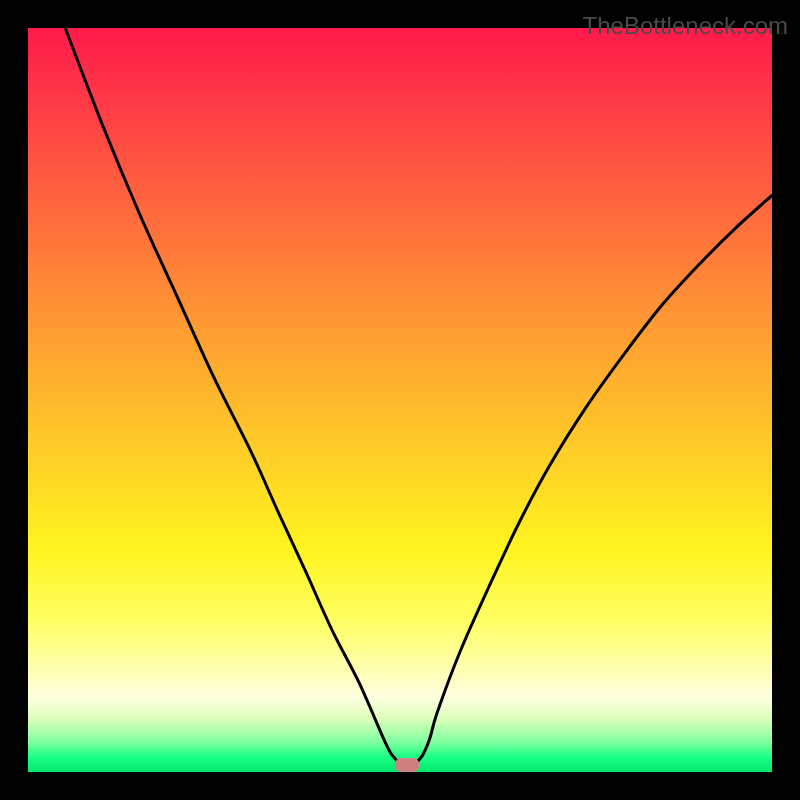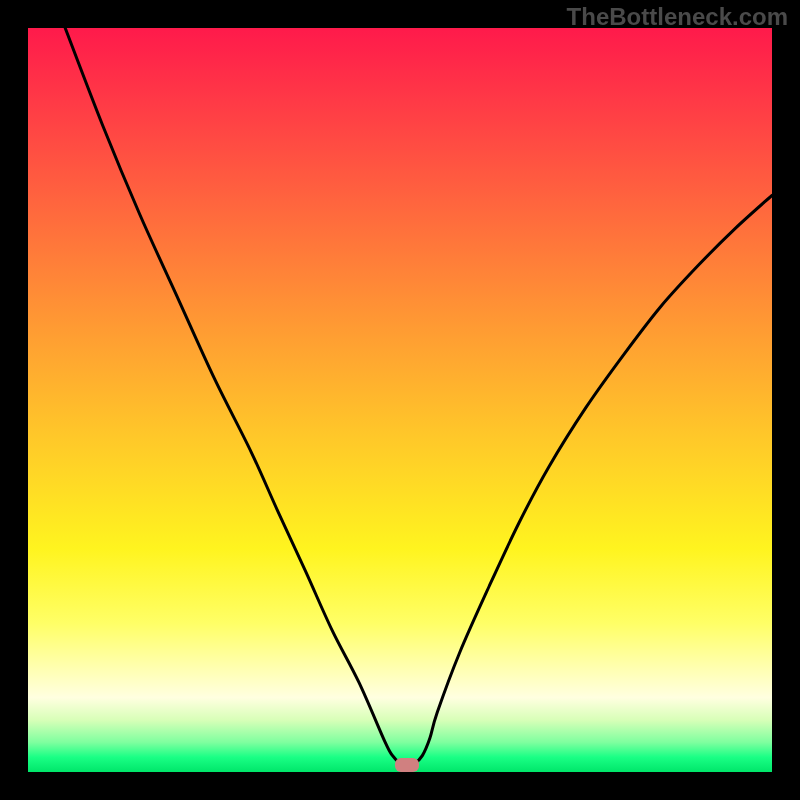--- a/index.html
+++ b/index.html
@@ -39,25 +39,25 @@
       #ffffb0 86%,
       #ffffe0 90%,
       #d8ffb8 93%,
       #7fff9f 96%,
       #1aff85 98%,
       #00e66a 100%
     );
   }
   .watermark {
     position: absolute;
-    top: 3px;
+    top: 12px;
     right: 12px;
     color: #4a4a4a;
     font-size: 24px;
-    font-weight: 700;
+    font-weight: 400;
     user-select: none;
     z-index: 5;
   }
   .marker {
     position: absolute;
     background: #d08080;
     border-radius: 6px;
     z-index: 3;
   }
   svg.curve {

